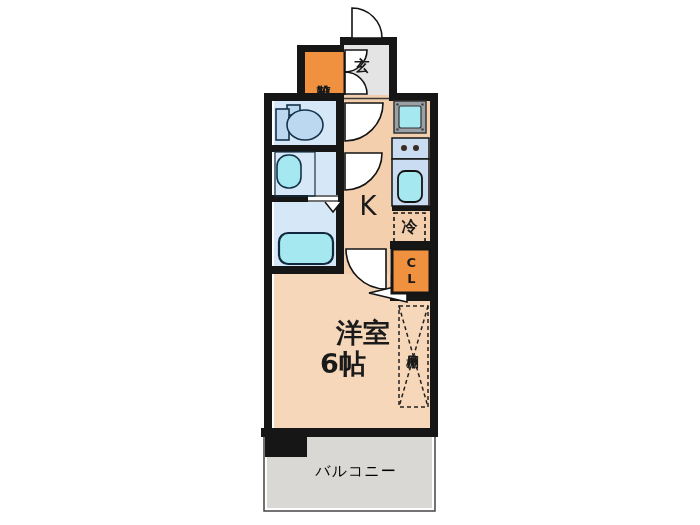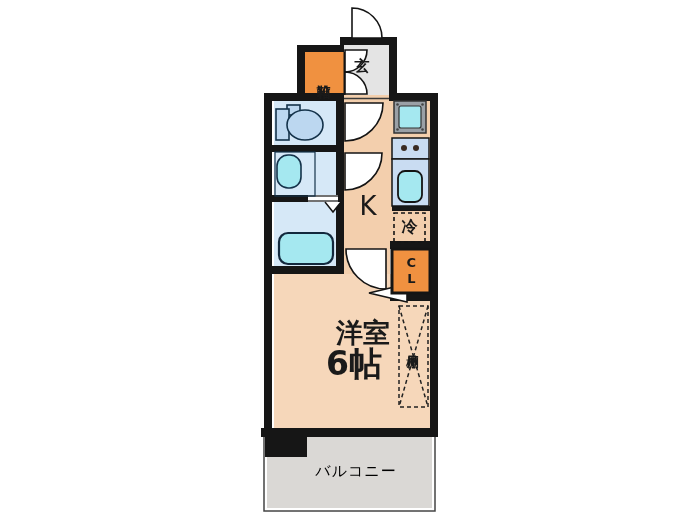--- a/index.html
+++ b/index.html
@@ -104,16 +104,16 @@
       <line x1="428" y1="306" x2="399" y2="407"></line>
     </g>
   </svg>
 
   <div class="lbl" style="left:350px;top:58px;width:24px;height:18px;font-size:15px;font-weight:700;">玄</div>
   <div class="lbl vert" style="left:315px;top:54px;width:18px;height:40px;font-size:14px;font-weight:700;">靴箱</div>
   <div class="lbl" style="left:350px;top:192px;width:36px;height:30px;font-size:26px;font-weight:400;">K</div>
   <div class="lbl" style="left:400px;top:218px;width:19px;height:19px;font-size:16px;font-weight:600;">冷</div>
   <div class="lbl vert" style="left:403px;top:254px;width:16px;height:34px;font-size:13px;font-weight:600;letter-spacing:1px;">CL</div>
   <div class="lbl" style="left:307px;top:318px;width:112px;height:30px;font-size:27px;font-weight:700;">洋室</div>
-  <div class="lbl" style="left:298px;top:349px;width:112px;height:30px;font-size:33px;font-weight:600;">6帖</div>
+  <div class="lbl" style="left:287px;top:349px;width:112px;height:30px;font-size:27px;font-weight:600;">6帖</div>
   <div class="lbl vert" style="left:405px;top:320px;width:16px;height:52px;font-size:12.5px;font-weight:600;">吊戸棚</div>
   <div class="lbl" style="left:306px;top:463px;width:100px;height:18px;font-size:15px;font-weight:500;letter-spacing:1px;color:#000000;">バルコニー</div>
 </div>
 
 </body></html>

